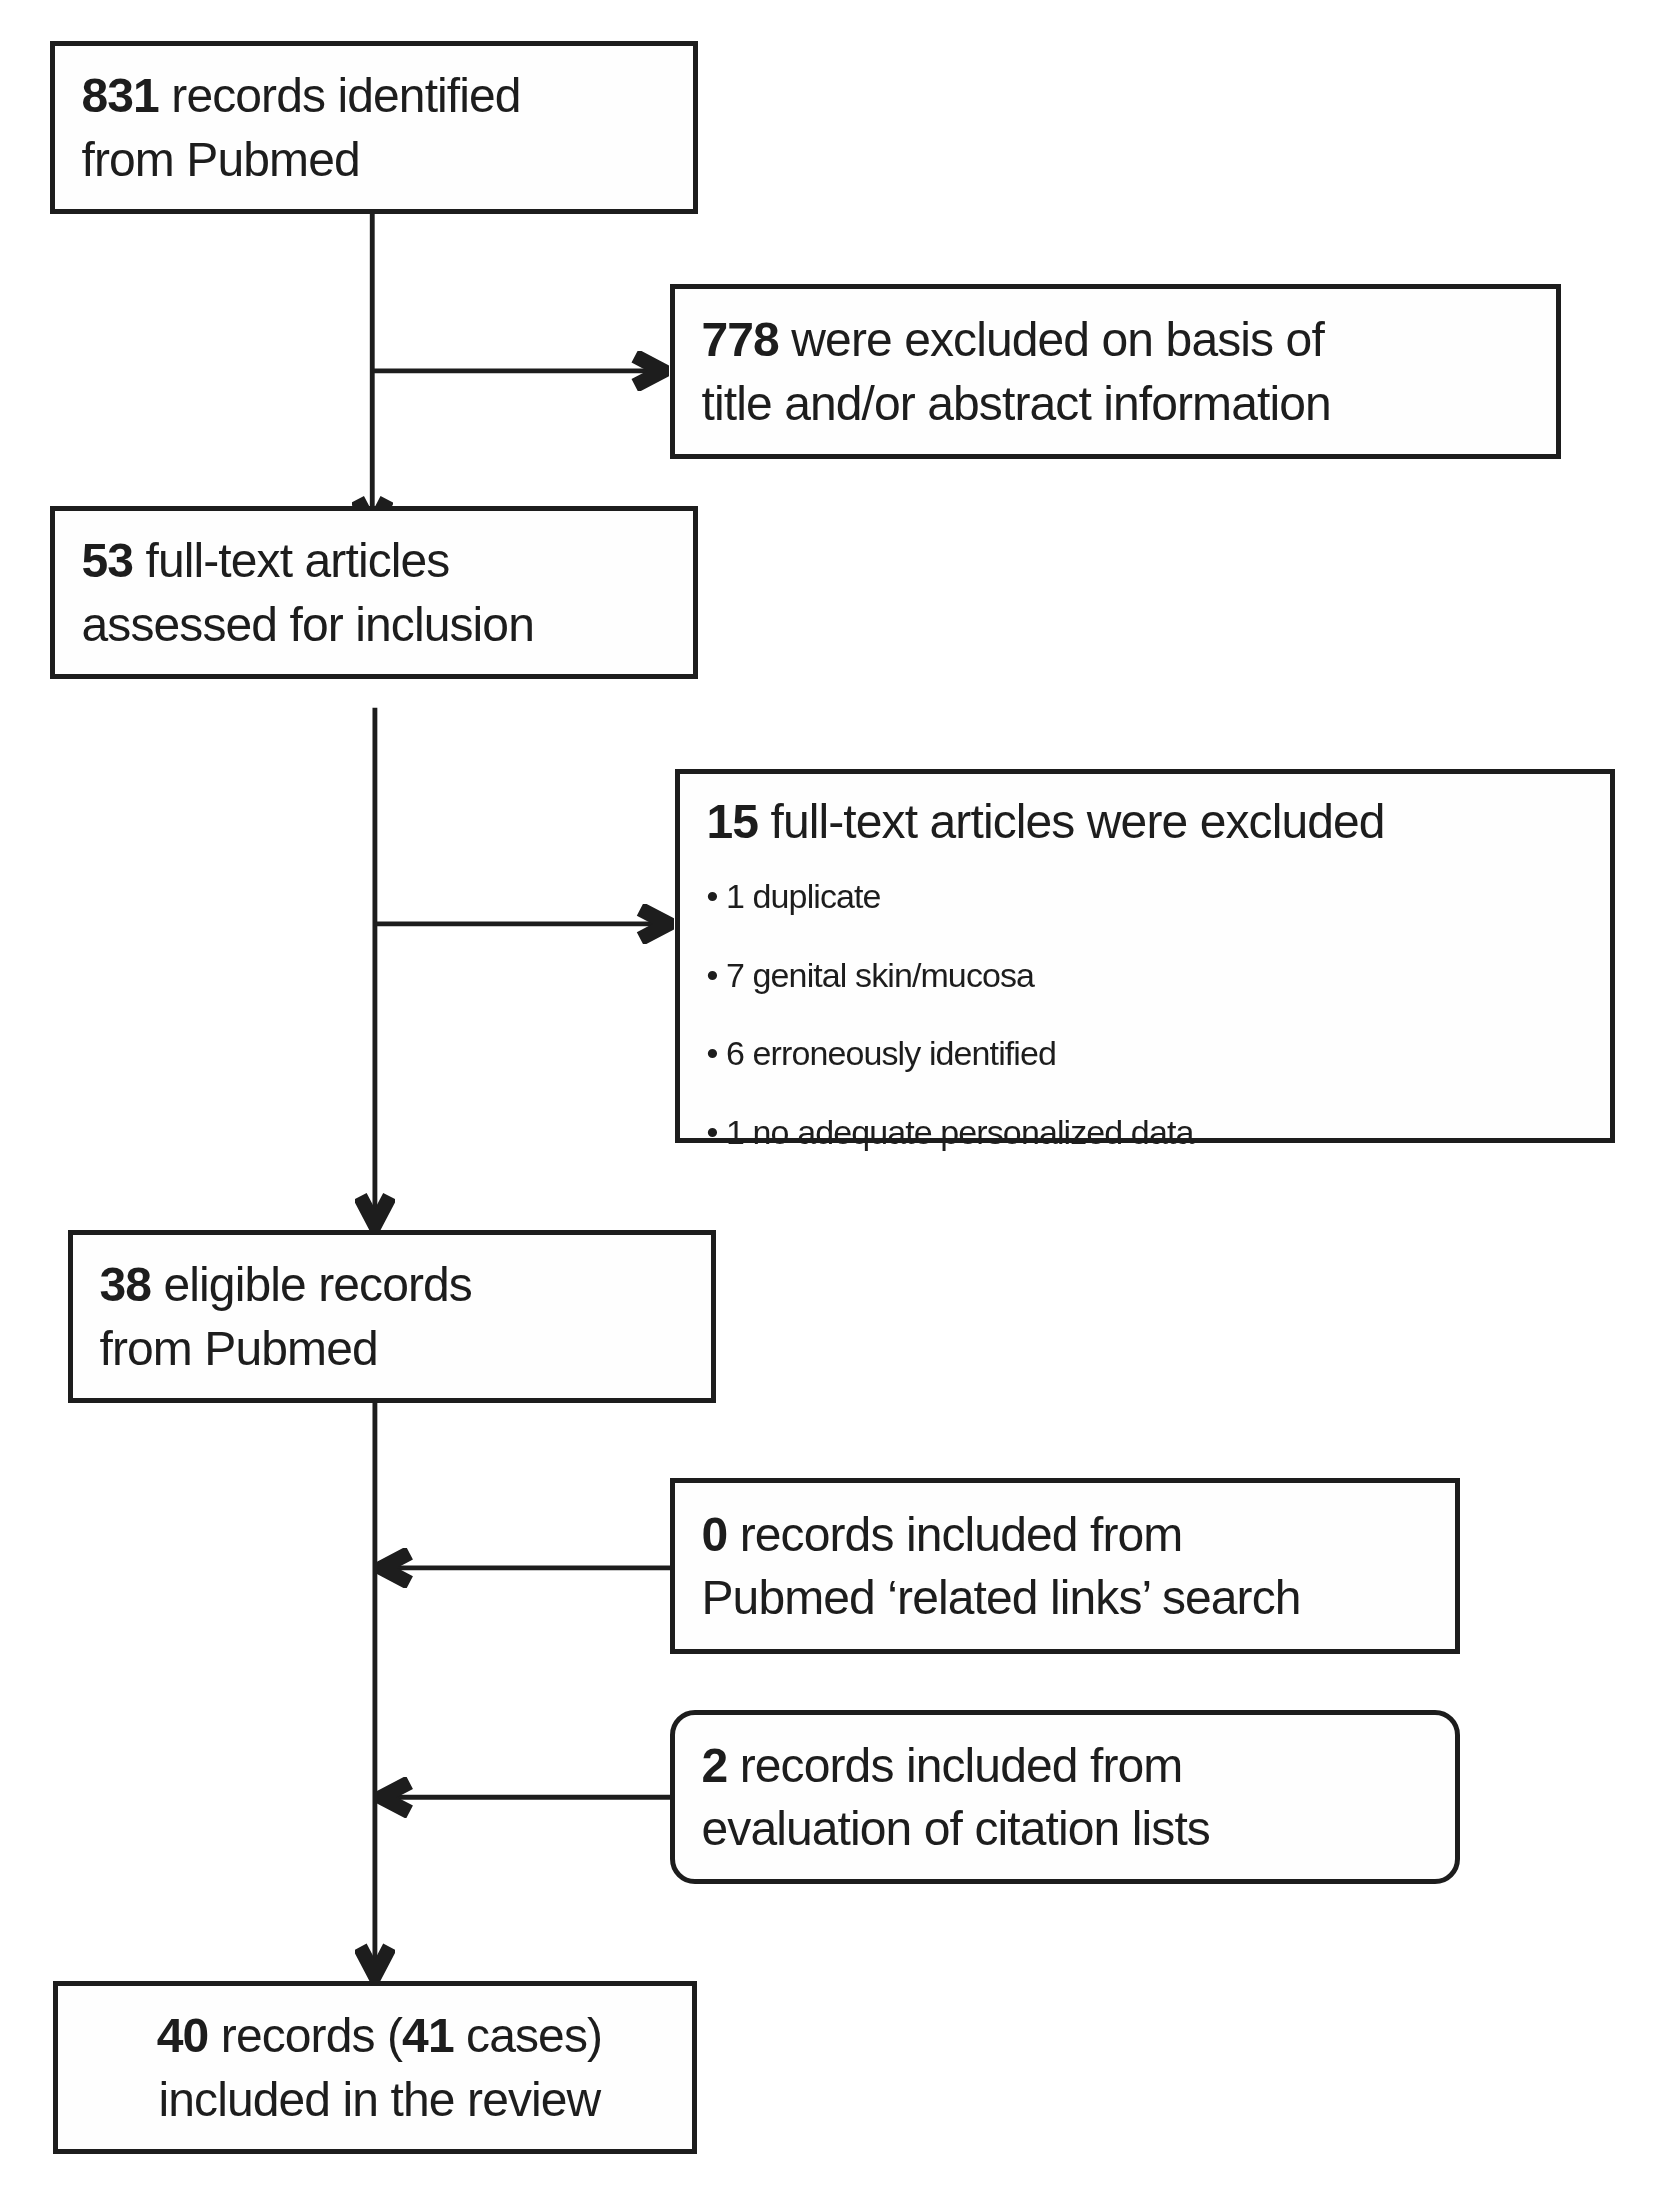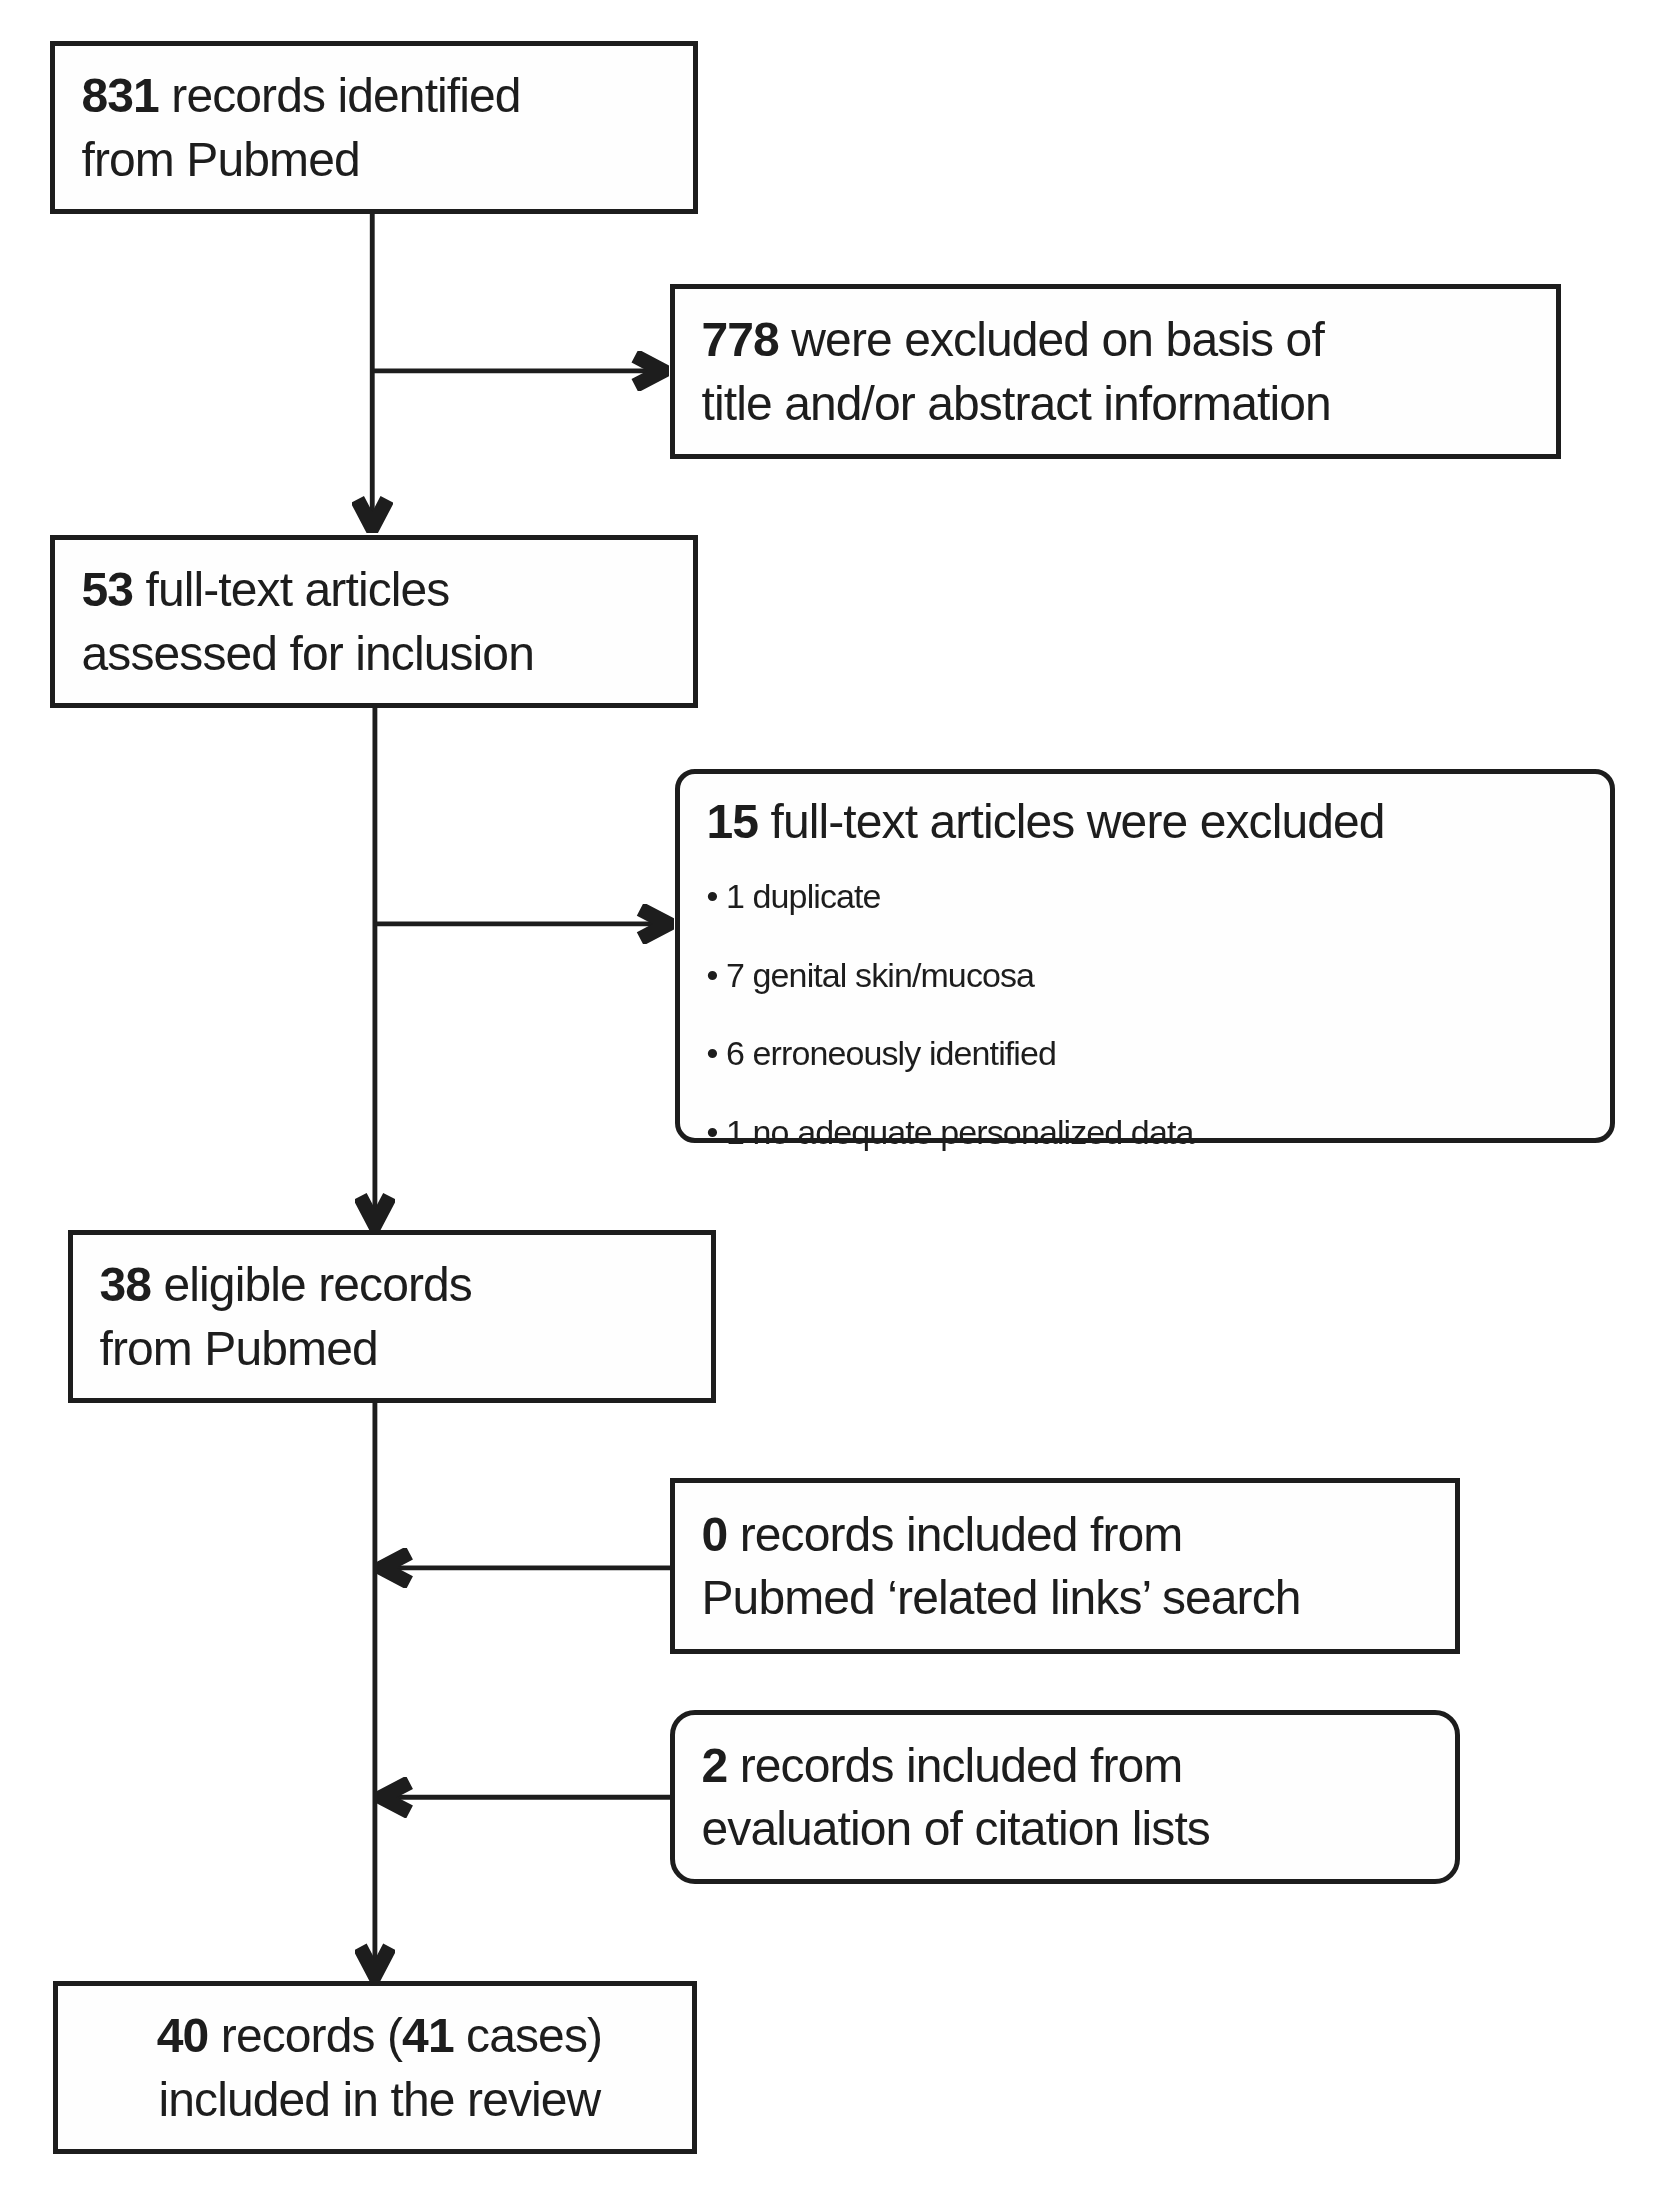--- a/index.html
+++ b/index.html
@@ -34,22 +34,22 @@
   }
   .txt{
     font-size:48px;
     line-height:1.32;
     letter-spacing:-0.9px;
   }
   .txt .bold, .bold{font-weight:bold;}
   
   .b1{left:50px;  top:41px;   width:648px;  height:173px;}
   .b2{left:670px; top:284px;  width:891px; height:175px;}
-  .b3{left:50px;  top:535px;  width:648px;  height:173px;}
-  .b4{left:675px; top:769px;  width:940px; height:374px; justify-content:flex-start; padding-top:19.4px;border-radius:20px;}
+  .b3{left:50px;  top:506px;  width:648px;  height:173px;}
+  .b4{left:675px; top:769px;  width:940px; height:374px; justify-content:flex-start; padding-top:19.4px;}
   .b5{left:50px;  top:1230px; width:648px;  height:173px;margin-left:18px;}
   .b6{left:670px; top:1478px; width:790px;  height:176px;}
   .b7{left:670px; top:1710px; width:790px;  height:174px;border-radius:25px;}
   .b8{left:53px;  top:1981px; width:644px;  height:173px;text-align:center;}
   .b4 .txt{line-height:1.22;}
   .bullets{
     font-size:34px;
     letter-spacing:-0.9px;
     margin-top:26.5px;
   }

